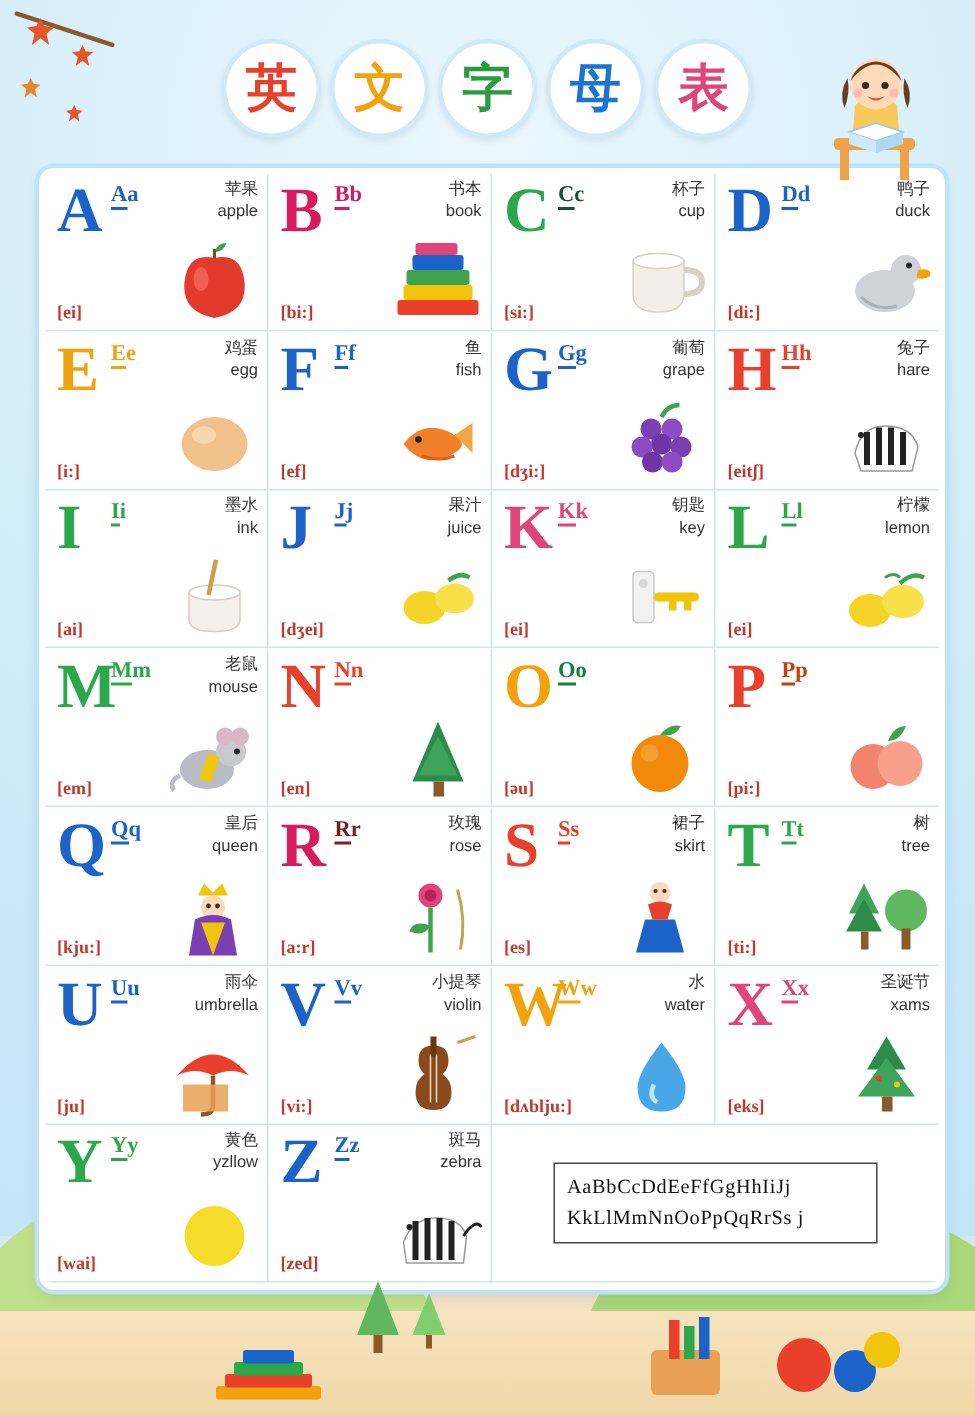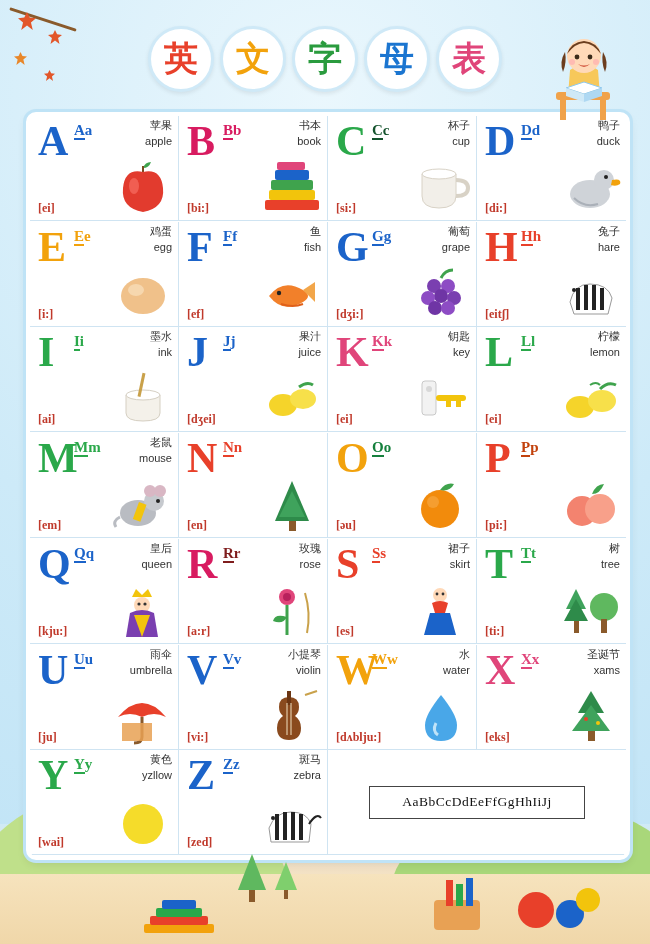--- a/index.html
+++ b/index.html
@@ -72,40 +72,40 @@
     position:absolute;left:8px;top:4px;font-size:42px;font-weight:bold;
     line-height:1;font-family:"Liberation Serif", serif;
   }
   .pair{
     position:absolute;left:44px;top:6px;font-size:15px;font-weight:bold;
     font-family:"Liberation Serif", serif;
   }
   .pair .ul{border-bottom:2px solid currentColor;padding-bottom:0px;}
   .zh{
     position:absolute;right:6px;top:4px;font-size:11px;color:#333;
-    text-align:right;font-family:Liberation Mono, monospace;line-height:1.25;
+    text-align:right;font-family:Liberation Sans, sans-serif;line-height:1.25;
   }
   .en{
     position:absolute;right:6px;top:19px;font-size:11px;color:#333;
     text-align:right;font-family:"Liberation Sans", sans-serif;
   }
   .ipa{
     position:absolute;left:8px;bottom:4px;font-size:12px;font-weight:bold;
     color:#c0392b;font-family:"Liberation Serif", serif;
   }
   .pic{position:absolute;right:4px;bottom:4px;width:62px;height:56px;}
   
   .summary{
     grid-column:span 2;border-right:none;
     display:flex;align-items:center;justify-content:center;
   }
   .summary-box{
     border:1.5px solid #444;padding:5px 8px;width:216px;box-sizing:border-box;
     font-family:"Liberation Serif", serif;font-size:13.5px;line-height:1.55;
-    letter-spacing:.5px;color:#111;text-align:center;
+    letter-spacing:.5px;color:#111;
   }
   
   .watermark{
     position:absolute;left:50%;top:452px;transform:translateX(-50%);
     font-size:38px;font-weight:bold;color:#1565d8;white-space:nowrap;
     z-index:20;font-family:"DejaVu Sans", sans-serif;
   }
   
   .books{position:absolute;left:140px;bottom:6px;width:80px;height:40px;}
   .pencils{position:absolute;right:150px;bottom:10px;width:70px;height:56px;}
@@ -492,20 +492,21 @@
           <svg class="pic" viewBox="0 0 62 56">
             <path d="M8 34 q6 -16 22 -16 q16 0 20 12 l-2 18 h-38z" fill="#ffffff" stroke="#999"></path>
             <path d="M16 20 v26 M24 18 v28 M32 18 v28 M40 20 v26" stroke="#222" stroke-width="4"></path>
             <path d="M48 30 q8 -12 12 -6" fill="#ffffff" stroke="#222" stroke-width="2"></path>
             <circle cx="12" cy="24" r="2" fill="#222"></circle>
           </svg>
         </div>
         <div class="cell summary">
           <div class="summary-box">
             <div>AaBbCcDdEeFfGgHhIiJj</div>
+            <div>KkLlMmNnOoPpQqRrSs j</div>
           </div>
         </div>
       </div>
   </div>
 
 
   <svg class="books" viewBox="0 0 80 40">
     <rect x="4" y="26" width="70" height="9" rx="2" fill="#f2a20c"></rect>
     <rect x="10" y="18" width="58" height="9" rx="2" fill="#e8402a"></rect>
     <rect x="16" y="10" width="46" height="9" rx="2" fill="#2aa84a"></rect>

